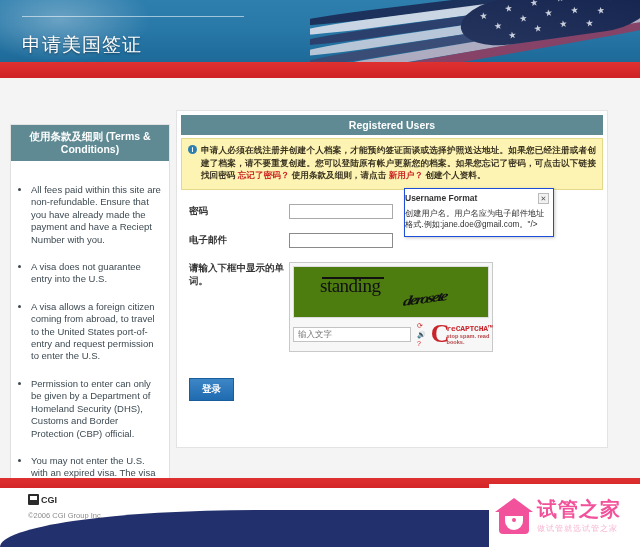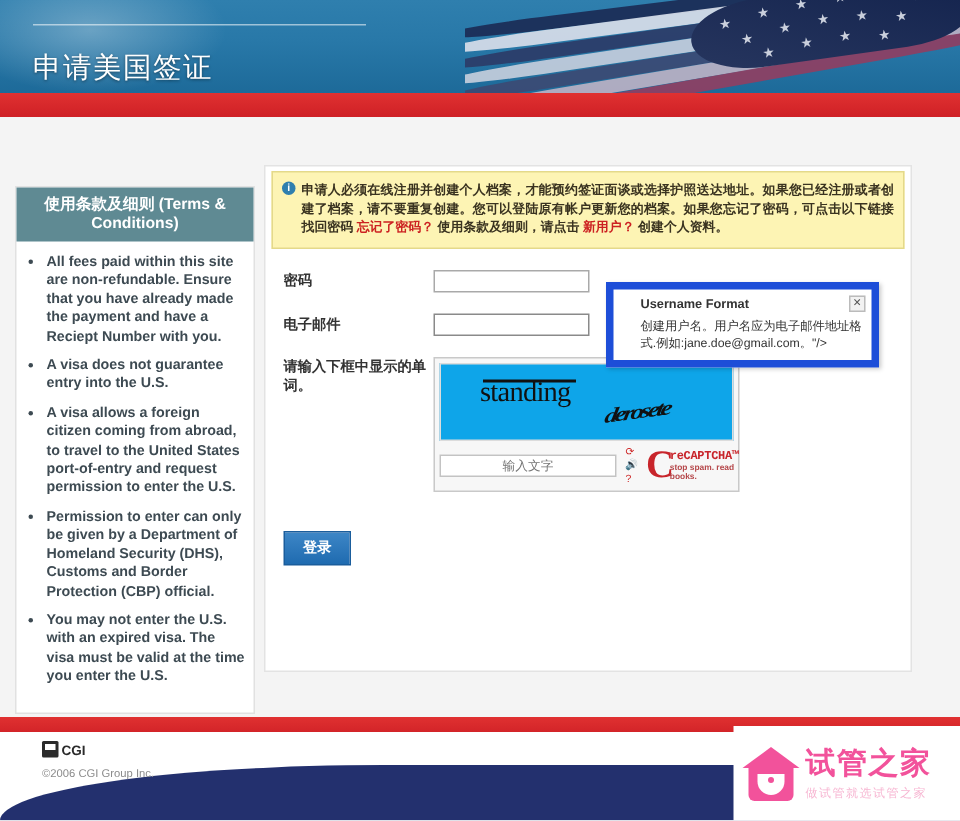--- a/index.html
+++ b/index.html
@@ -47,21 +47,22 @@
     position:absolute; left:10px; top:124px; width:160px; min-height:345px;
     background:#ffffff; border:1px solid #e1e1e1;
   }
   #sidebar-header{
     background:#5f8a93; color:#ffffff; font-weight:bold; font-size:10.5px;
     text-align:center; padding:5px 6px; line-height:13px;
   }
   #sidebar-list{ margin:0; padding:8px 6px 10px 20px; list-style:disc; }
   #sidebar-list li{
     color:#3d4a52; font-size:9.5px; line-height:12.4px; margin-bottom:7px;
-    font-weight:bold;
+    font-weight:normal;
+    margin-top:15px;
   }
 
   
   #main{
     position:absolute; left:176px; top:110px; width:432px; height:338px;
     background:#ffffff; border:1px solid #e3e3e3;
   }
   #main-header{
     background:#5f8a93; color:#ffffff; font-weight:bold; font-size:10.5px;
     text-align:center; padding:4px; margin:4px 4px 0 4px;
@@ -89,38 +90,38 @@
     width:104px; height:15px; border:1px solid #a9a9a9; background:#fff;
     font-size:9px; padding:0 2px; font-family:"Liberation Sans",sans-serif;
   }
   #email-field{ border-color:#8a8a8a; }
 
   .captcha-row{ display:flex; align-items:flex-start; }
   #captcha-box{
     width:204px; border:1px solid #c9c9c9; background:#f7f7f7; padding:3px;
   }
   #captcha-image{
-    height:52px; background:#0ea5e9; border:1px solid #dcdcdc; position:relative; overflow:hidden;
+    height:52px; background:#4d7c0f; border:1px solid #dcdcdc; position:relative; overflow:hidden;
   }
   #cap-word1{
     position:absolute; left:26px; top:8px; font-family:"Liberation Serif", serif;
     font-size:19px; color:#111; letter-spacing:-.5px;
   }
   #cap-word1:after{
     content:""; position:absolute; left:2px; top:2px; width:62px; height:2px; background:#111;
   }
   #cap-word2{
     position:absolute; left:110px; top:22px; font-family:"Liberation Serif", serif;
     font-size:17px; font-style:italic; font-weight:bold; color:#111;
     transform:skewX(-18deg) rotate(-8deg) scaleY(.82); letter-spacing:-2px;
   }
   #captcha-controls{ display:flex; align-items:center; margin-top:3px; }
   #captcha-input{
     width:118px; height:15px; border:1px solid #c3c3c3; background:#fff;
-    font-size:8.5px; color:#9a9a9a; padding:0 4px; font-family:"Liberation Sans",sans-serif;text-align:center;
+    font-size:8.5px; color:#9a9a9a; padding:0 4px; font-family:"Liberation Sans",sans-serif;
   }
   #captcha-icons{ display:flex; flex-direction:column; margin-left:6px; }
   .cicon{ font-size:7px; color:#c22; line-height:7px; margin:1px 0; }
   #recaptcha-logo{ margin-left:5px; display:flex; align-items:center; }
   #recap-c{
     font-family:"Liberation Serif",serif; font-size:26px; color:#c8252b;
     font-weight:bold; line-height:24px;
   }
   #recap-txt{ margin-left:-3px; }
   #recap-name{ font-size:8px; font-weight:bold; color:#c8252b; letter-spacing:-.2px;font-family:Liberation Mono, monospace; }
@@ -132,23 +133,23 @@
     padding:4px 12px; cursor:pointer;
   }
   #bottom-links{
     text-align:center; margin-top:10px; font-size:9px; font-weight:bold; color:#cc2222;
   }
   #bottom-links span{ cursor:pointer; }
   .sep{ color:#888; font-weight:normal; }
 
   
   #tooltip{
-    position:absolute; left:404px; top:188px; width:182px;
-    background:#ffffff; border:5px solid #1d4ed8; box-shadow:1px 1px 3px rgba(0,0,0,.22);
-    padding:4px 6px 6px 18px;
+    position:absolute; left:404px; top:188px; width:150px;
+    background:#ffffff; border:1px solid #1d4ed8; box-shadow:1px 1px 3px rgba(0,0,0,.22);
+    padding:4px 6px 6px 0;
   }
   #tooltip-title{ font-size:8.5px; font-weight:bold; color:#333; }
   #tooltip-close{
     position:absolute; right:4px; top:4px; width:11px; height:11px;
     border:1px solid #bbb; background:#f2f2f2; font-size:7px; text-align:center;
     line-height:10px; color:#555; cursor:pointer;
   }
   #tooltip-body{ font-size:8.2px; color:#333; line-height:11px; margin-top:5px; }
 
   
@@ -230,20 +231,21 @@
   <ul id="sidebar-list">
     <li>All fees paid within this site are non-refundable. Ensure that you have already made the payment and have a Reciept Number with you.</li>
     <li>A visa does not guarantee entry into the U.S.</li>
     <li>A visa allows a foreign citizen coming from abroad, to travel to the United States port-of-entry and request permission to enter the U.S.</li>
     <li>Permission to enter can only be given by a Department of Homeland Security (DHS), Customs and Border Protection (CBP) official.</li>
     <li>You may not enter the U.S. with an expired visa. The visa must be valid at the time you enter the U.S.</li>
   </ul>
 </div>
 
 <div id="main">
+  <div id="main-header">Registered Users</div>
 
   <div id="notice">
     <div id="notice-icon">i</div>
     <div id="notice-text"><span>申请人必须在线注册并创建个人档案，才能预约签证面谈或选择护照送达地址。如果您已经注册或者创建了档案，请不要重复创建。您可以登陆原有帐户更新您的档案。如果您忘记了密码，可点击以下链接找回密码 </span><span class="nred">忘记了密码？</span><span> 使用条款及细则，请点击 </span><span class="nred">新用户？</span><span> 创建个人资料。</span></div>
   </div>
 
   <div id="form-area">
 
     <div class="frow">
       <div class="flabel">密码</div>

